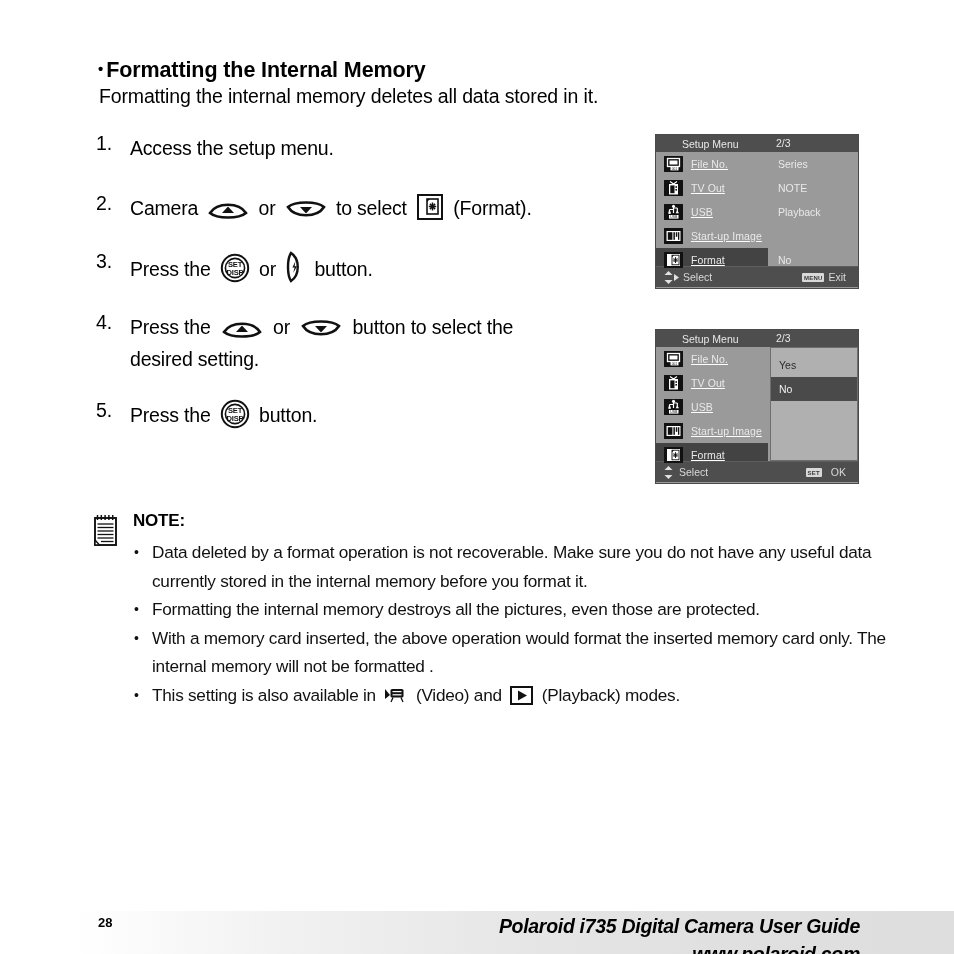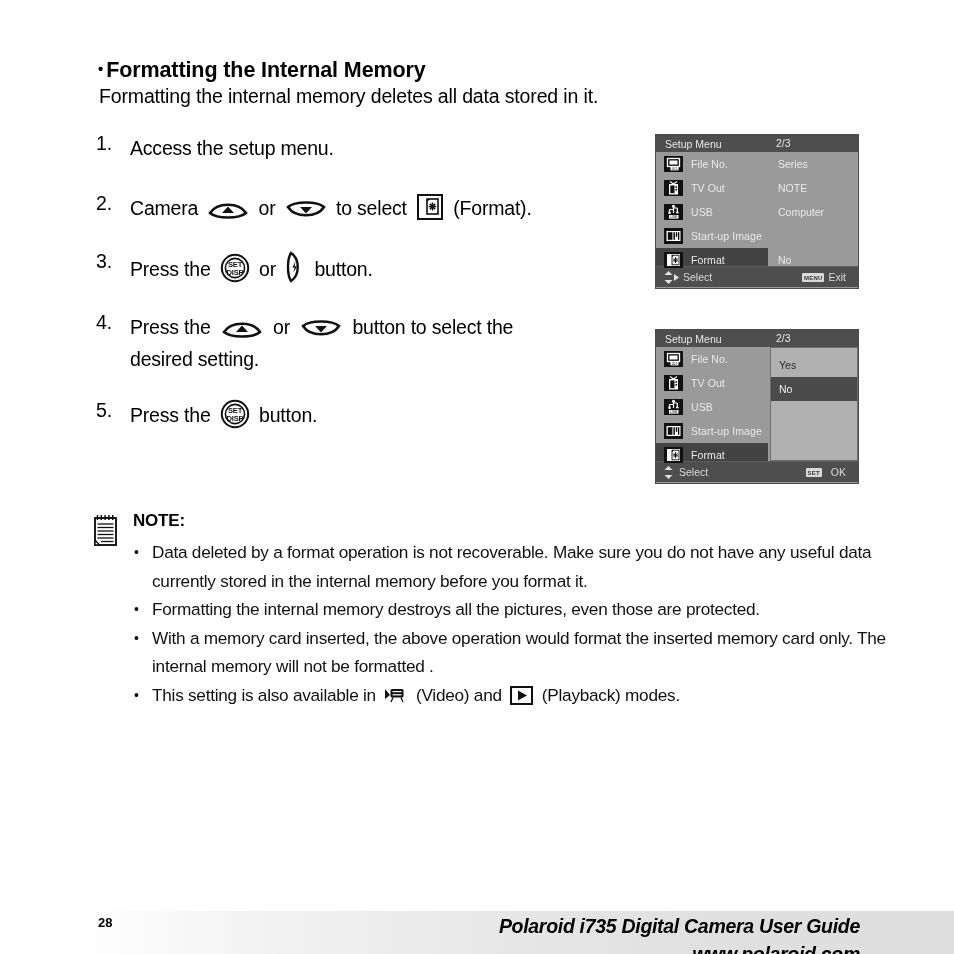--- a/index.html
+++ b/index.html
@@ -92,34 +92,35 @@
   #lcd-1 { left: 655px; top: 118px; width: 204px; height: 155px; }
   #lcd-2 { left: 655px; top: 313px; width: 204px; height: 155px; }
 
   .lcd-title {
     height: 17px;
     background: #4e4e4e;
     color: #e8e8e8;
     display: flex;
     align-items: center;
     position: relative;
-    padding-left: 9px;
+    padding-left: 26px;
     box-sizing: border-box;
     font-size: 10.5px;
   }
   .lcd-title .pg {
     position: absolute;
     left: 120px;
     top: 0;
     line-height: 17px;
   }
 
   .lcd-rows {
     position: relative;
     height: 114px;
+    text-decoration: underline;
   }
   .lcd-row {
     height: 24px;
     display: flex;
     align-items: center;
     position: relative;
     box-sizing: border-box;
   }
   .lcd-row .rowhl {
     position: absolute;
@@ -454,21 +455,21 @@
               <line x1="13.3" y1="4" x2="13.3" y2="8"></line>
             </g>
             <circle cx="9.5" cy="2.2" r="1.5" fill="#fff"></circle>
             <rect x="4.4" y="7.6" width="2.3" height="2.3" fill="#fff"></rect>
             <polygon points="13.3,6.6 15,9.2 11.6,9.2" fill="#fff"></polygon>
             <rect x="5" y="11" width="9.5" height="3.6" fill="#fff"></rect>
             <text x="9.7" y="13.9" font-family="Liberation Sans, sans-serif" font-size="3.4" text-anchor="middle" fill="#111">USB</text>
           </svg>
         </span>
         <span class="lcd-label">USB</span>
-        <span class="lcd-value">Computer</span>
+        <span class="lcd-value">Playback</span>
       </div>
 
       <div class="lcd-row">
         <span class="lcd-icon">
           <svg width="19" height="16" viewBox="0 0 19 16">
             <rect x="0" y="0" width="19" height="16" fill="#111"></rect>
             <rect x="2.5" y="3" width="14" height="10" fill="#fff"></rect>
             <rect x="3.8" y="4.2" width="4.6" height="7.6" fill="#111"></rect>
             <rect x="9.4" y="4.2" width="1.5" height="7.6" fill="#111"></rect>
             <rect x="11.8" y="4.2" width="1.5" height="4.6" fill="#111"></rect>

